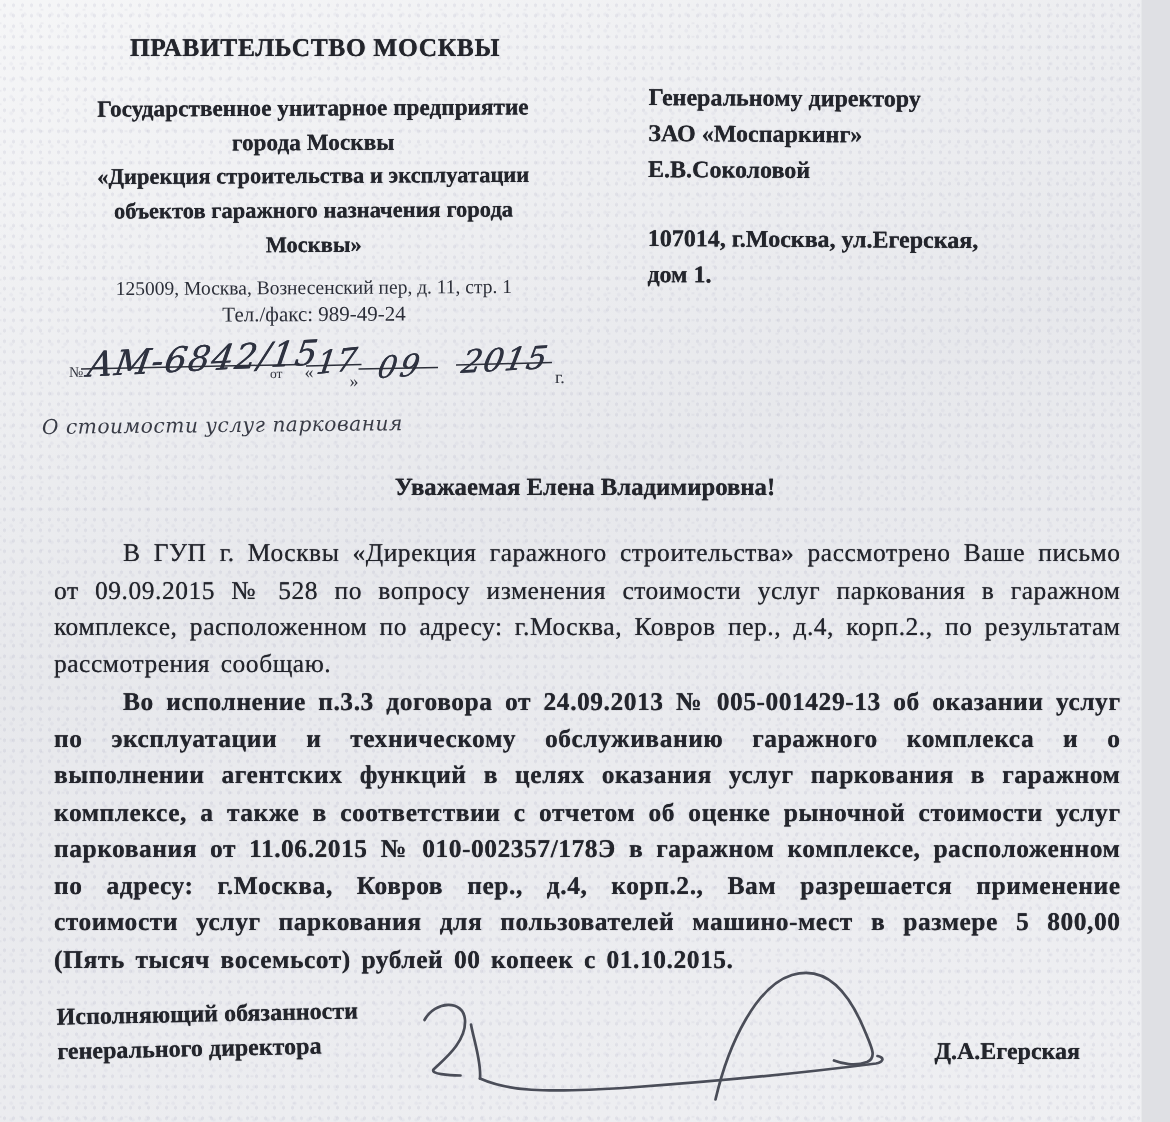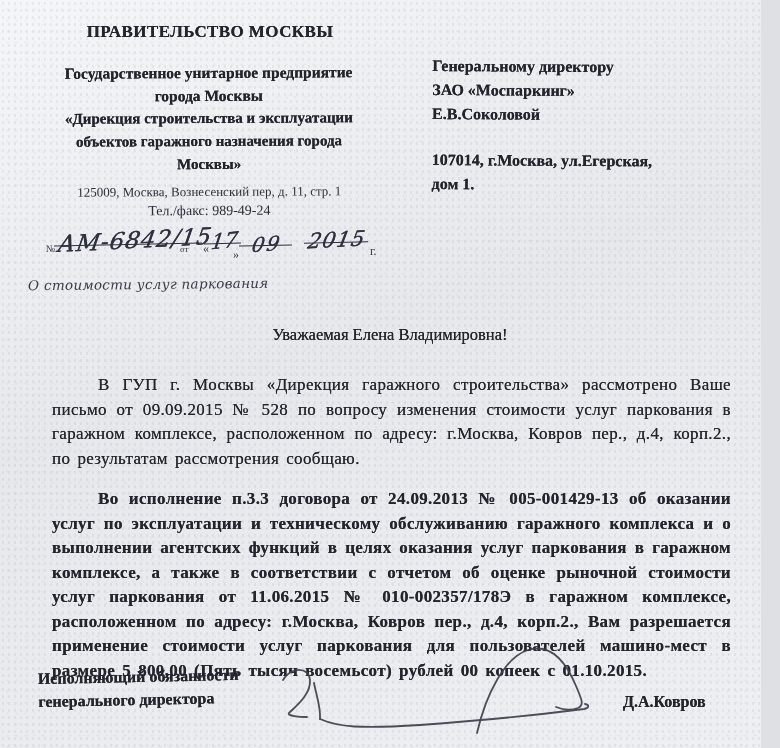--- a/index.html
+++ b/index.html
@@ -66,32 +66,32 @@
   .u3{left:239px;top:245px;width:53px;transform:rotate(-1deg);}
   .u4{left:304px;top:242px;width:64px;transform:rotate(-1.5deg);}
 
   .subject{
     left:28px;top:276px;font-style:italic;font-size:13.5px;color:#383b46;
     transform:rotate(-.6deg);letter-spacing:.3px;
     font-family:"DejaVu Serif",serif;
   }
 
   .salutation{
-    left:0;top:325px;width:780px;text-align:center;
-    font-weight:normal;font-size:16.5px;
+    left:0;top:315px;width:780px;text-align:center;
+    font-weight:bold;font-size:16.5px;
     text-shadow:0 0 .45px currentColor;
   }
 
   .body-text{
     left:36px;top:357px;width:711px;
     font-size:17px;line-height:24.5px;
     text-align:justify;letter-spacing:.35px;word-spacing:2.5px;
     text-shadow:0 0 .5px rgba(30,32,42,.85);
   }
-  .body-text p{margin:16px;text-indent:46px;}
+  .body-text p{margin:0;text-indent:46px;}
   .body-text p + p{margin-top:1px;font-weight:bold;}
 
   .sig-position{
     left:38px;top:665px;font-weight:bold;font-size:16px;line-height:23px;
     transform:rotate(-1.2deg);
     text-shadow:0 0 .5px currentColor;
   }
   .sig-name{
     left:623px;top:693px;font-weight:bold;font-size:16px;
     text-shadow:0 0 .5px currentColor;
@@ -146,21 +146,21 @@
 
   <div class="abs body-text">
     <p>В ГУП г. Москвы «Дирекция гаражного строительства» рассмотрено Ваше письмо от 09.09.2015 № 528 по вопросу изменения стоимости услуг паркования в гаражном комплексе, расположенном по адресу: г.Москва, Ковров пер., д.4, корп.2., по результатам рассмотрения сообщаю.</p>
     <p>Во исполнение п.3.3 договора от 24.09.2013 № 005-001429-13 об оказании услуг по эксплуатации и техническому обслуживанию гаражного комплекса и о выполнении агентских функций в целях оказания услуг паркования в гаражном комплексе, а также в соответствии с отчетом об оценке рыночной стоимости услуг паркования от 11.06.2015 № 010-002357/178Э в гаражном комплексе, расположенном по адресу: г.Москва, Ковров пер., д.4, корп.2., Вам разрешается применение стоимости услуг паркования для пользователей машино-мест в размере 5 800,00 (Пять тысяч восемьсот) рублей 00 копеек с 01.10.2015.</p>
   </div>
 
   <div class="abs sig-position">
     <div>Исполняющий обязанности</div>
     <div>генерального директора</div>
   </div>
-  <div class="abs sig-name">Д.А.Ковров</div>
+  <div class="abs sig-name">Д.А.Егерская</div>
 
   <svg class="abs sig-svg" width="780" height="748" viewBox="0 0 780 748" aria-hidden="true">
     <g fill="none" stroke="#3d404c" stroke-width="1.8" stroke-linecap="round" opacity="0.92">
 
       <path d="M283,680 C290,667 309,666 310,680 C311,695 295,707 289,713 C287,716 299,717 307,717"></path>
       <path d="M314,683 C316,694 321,708 320,719"></path>
 
       <path d="M320,719 C338,727 360,729 420,725 C490,720 545,714 584,709 C589,708 590,705 585,704"></path>
 
       <path d="M477,733 C486,694 505,657 528,650 C551,643 566,662 576,686 C581,698 585,705 578,708 C570,711 561,709 556,707"></path>

